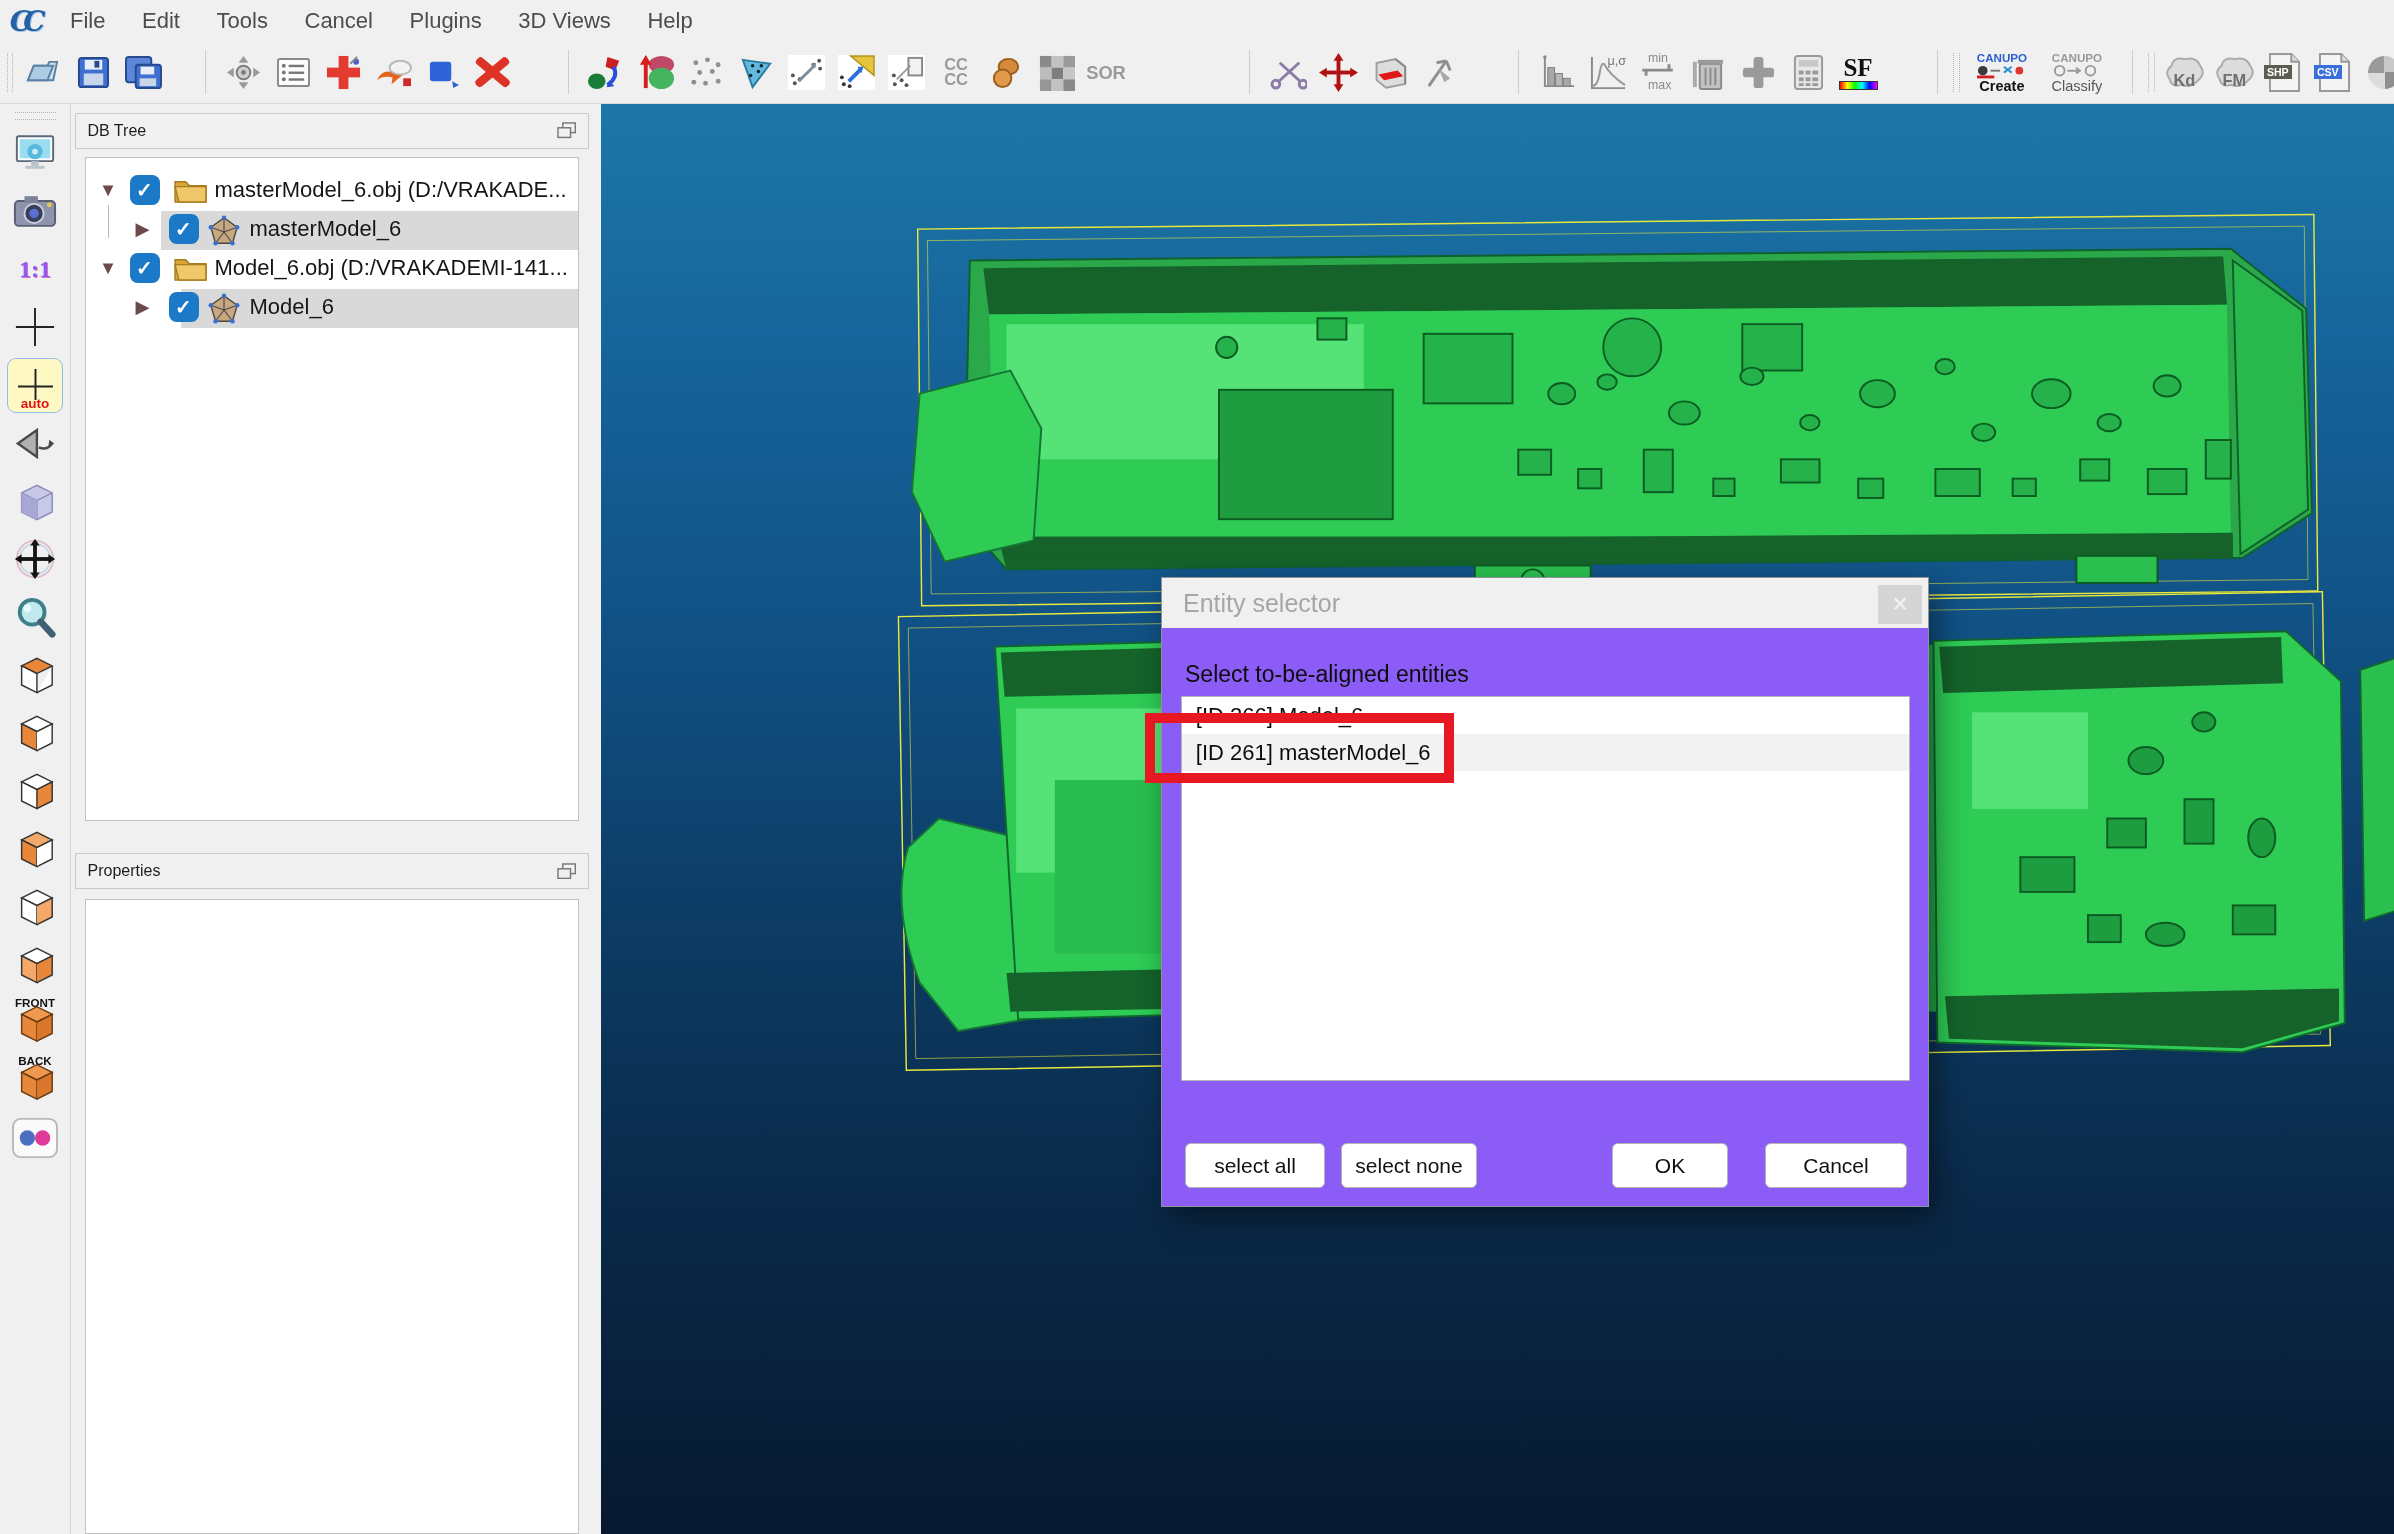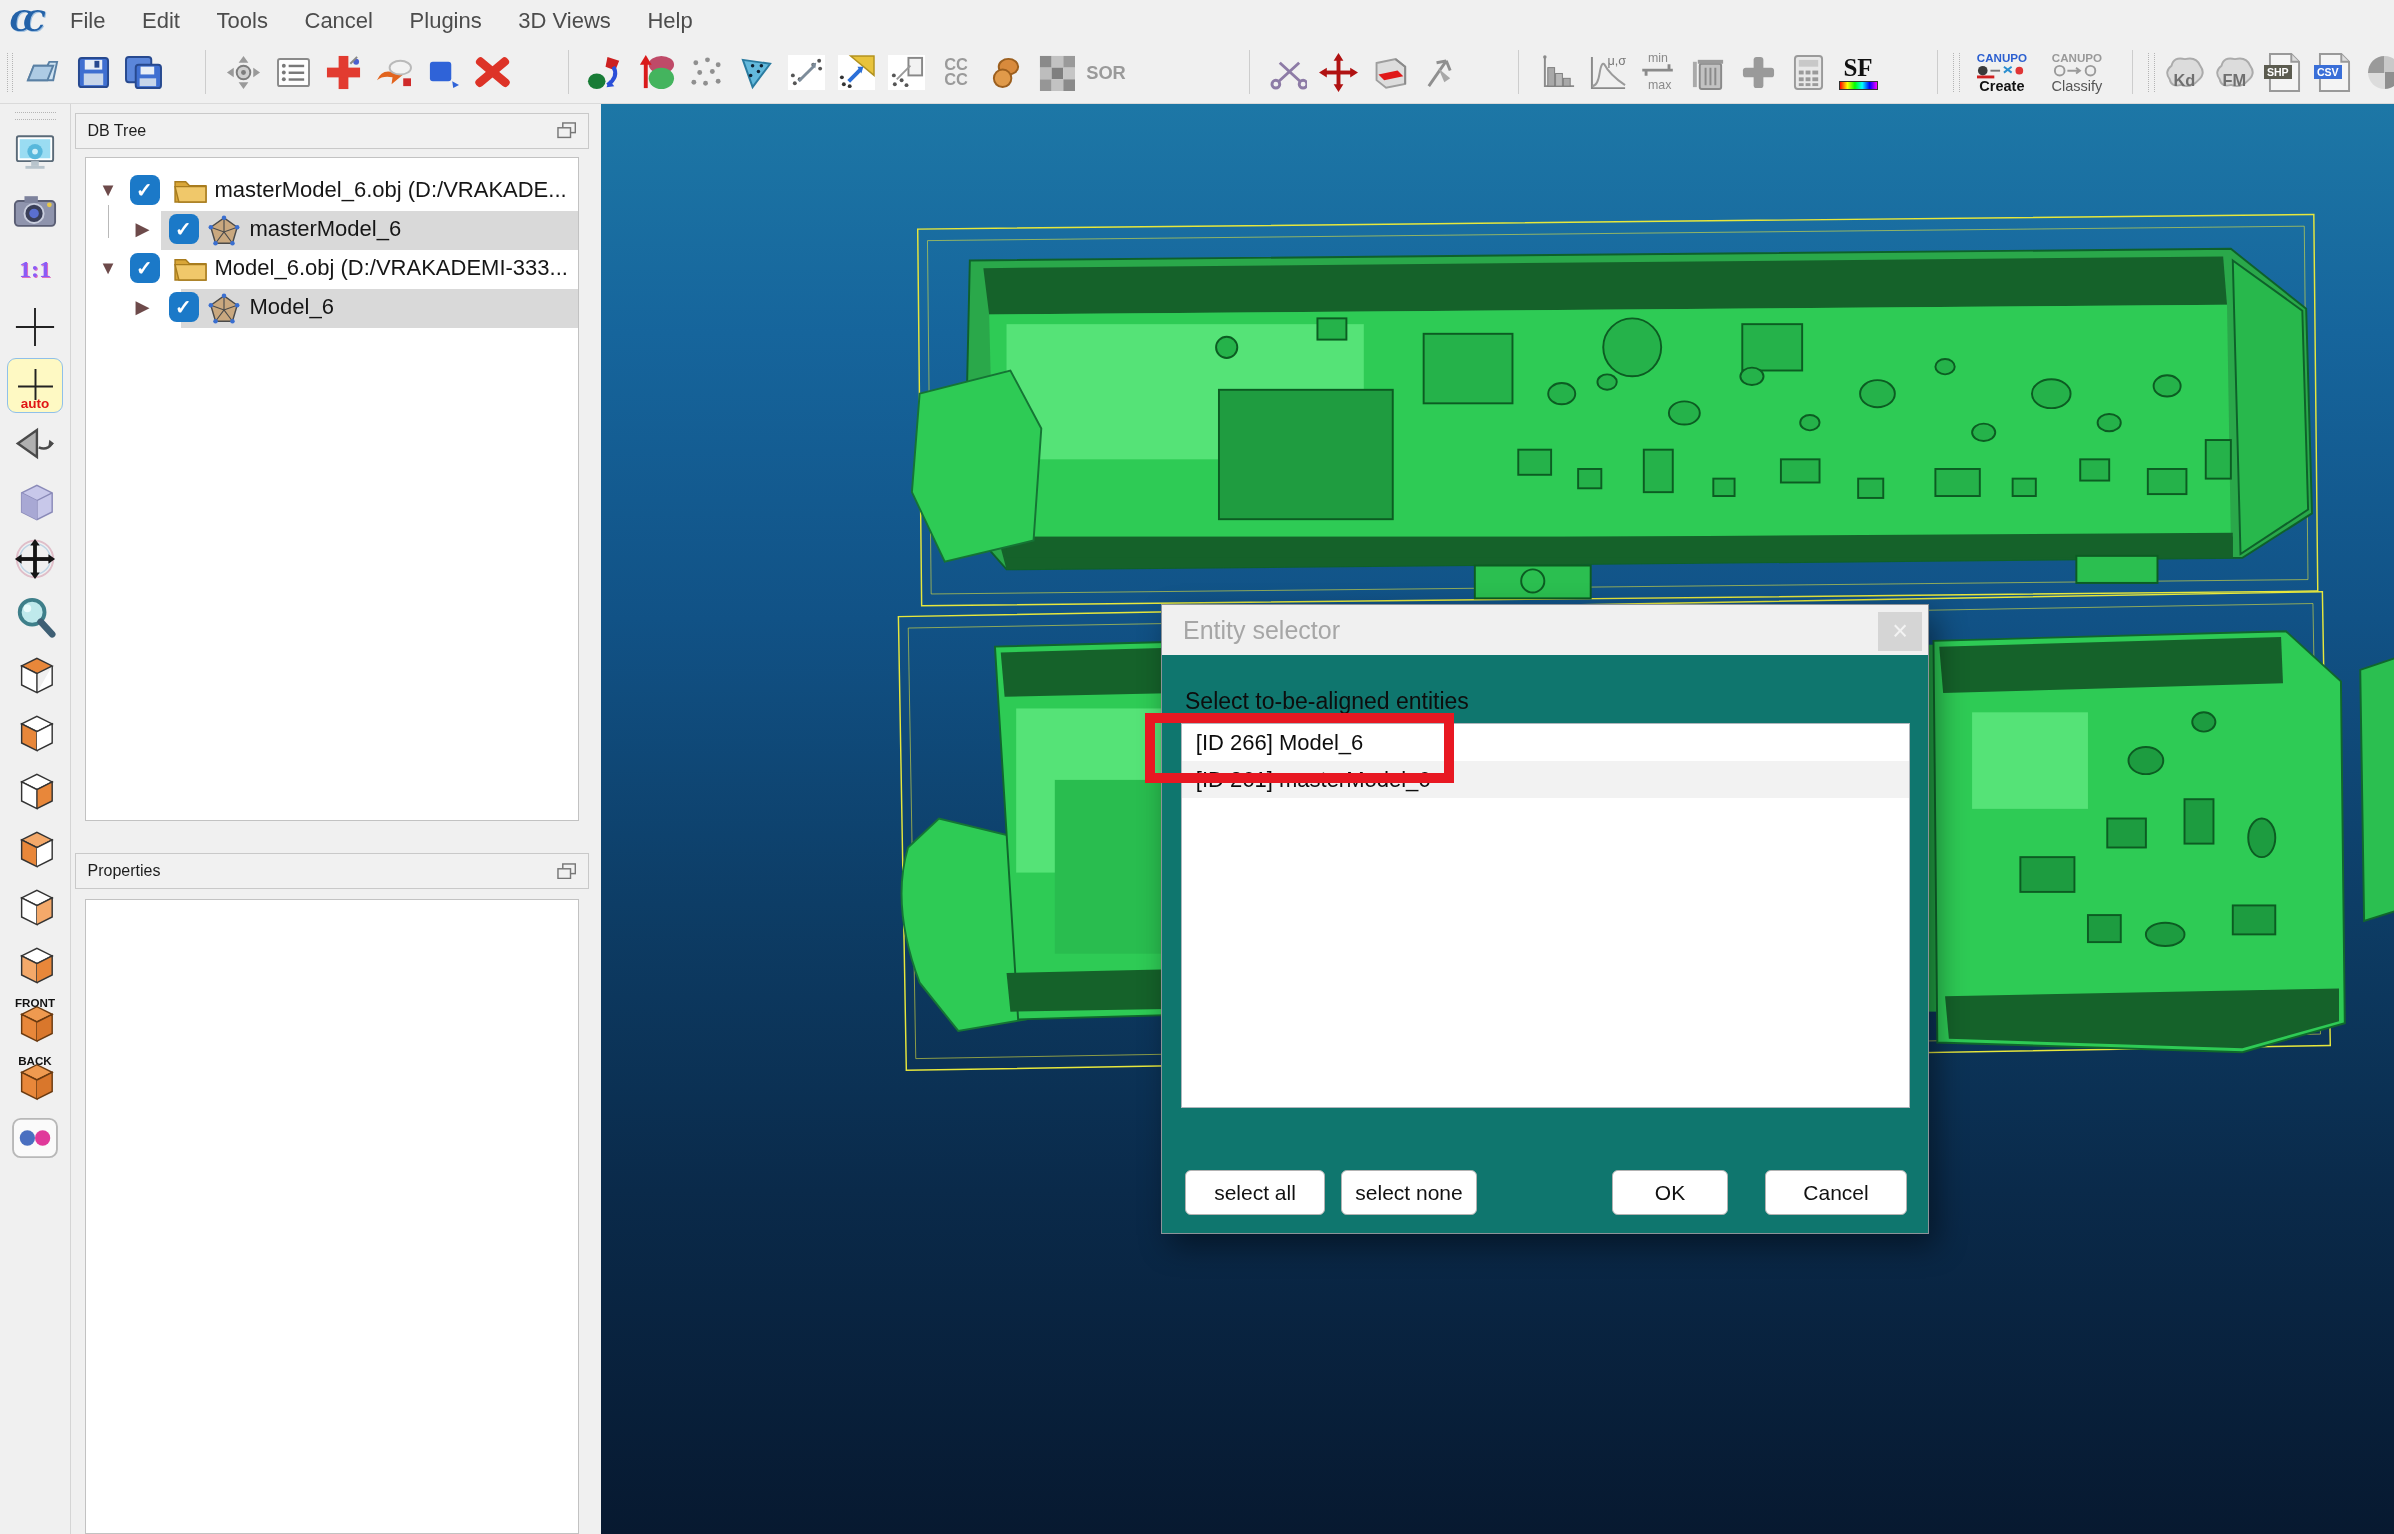--- a/index.html
+++ b/index.html
@@ -59,21 +59,21 @@
   .cbx{position:absolute;top:3.9px;width:30px;height:30px;border-radius:7.7px;background:#1b79c8;
        color:#fff;display:flex;align-items:center;justify-content:center;font-size:20px;font-weight:bold}
   .ticon{position:absolute;top:4.8px}
   .tlabel{position:absolute;top:5.8px}
   .connector{position:absolute;left:22px;top:-5.8px;width:1.9px;height:33px;background:#b9b9b9}
   
   .viewport{position:absolute;left:601px;top:104px;width:1794px;height:1430px;
             background:linear-gradient(180deg,#1d77a6 0%,#16659c 16%,#115286 36%,#0d3d66 56%,#0a2a4a 76%,#071930 100%)}
   .vp-svg{position:absolute;left:0;top:0}
   
-  .dialog{position:absolute;left:1161px;top:604px;width:768px;height:630px;background:#0f766e;
+  .dialog{position:absolute;left:1161px;top:577px;width:768px;height:630px;background:#8b5cf6;
           border:1px solid #8d9399;box-shadow:7.7px 11.6px 29px rgba(0,0,0,.45);z-index:10}
   .dtitle{height:50px;background:#f0f0f0;display:flex;align-items:center;padding:0 21px;
           font-size:25px;color:#a6a6a6;position:relative}
   .dclose{position:absolute;right:5.8px;top:6.8px;width:44px;height:39px;background:#d5d5d5;color:#f3f3f3;
           display:flex;align-items:center;justify-content:center;font-size:27px}
   .dprompt{position:absolute;left:23px;top:83px;font-size:23px;color:#0d0d0d}
   .dlist{position:absolute;left:19.3px;top:118px;width:729px;height:385px;border:1px solid #b0b6bc;background:#fff}
   .drow{height:37px;display:flex;align-items:center;padding-left:13.5px;font-size:22px;color:#0d0d0d}
   .drow.alt{background:#f2f2f2}
   .dbtn{position:absolute;top:565px;height:45px;background:#fff;border:1px solid #b3b3b3;border-radius:5.8px;
@@ -641,21 +641,21 @@
 
     <div class="trow">
       <span class="tarrow" style="left:13.5px">▼</span>
       <span class="cbx" style="left:44px">✓</span>
       <span class="ticon" style="left:87px">
         <svg width="35" height="28" viewBox="0 0 36 29">
             <path d="M2 6 H13 L17 10 H34 V27 H2 Z" fill="#d9a638" stroke="#a87c1e" stroke-width="1.5"></path>
             <path d="M2 11 L6 27 H34 L34 11 Z" fill="#f0c86a" stroke="#a87c1e" stroke-width="1.5"></path>
           </svg>
       </span>
-      <span class="tlabel" style="left:129px">Model_6.obj (D:/VRAKADEMI-333...</span>
+      <span class="tlabel" style="left:129px">Model_6.obj (D:/VRAKADEMI-141...</span>
     </div>
 
     <div class="trow">
       <span class="rowbg2"></span>
       <span class="tarrow" style="left:50px">▶</span>
       <span class="cbx" style="left:83px">✓</span>
       <span class="ticon" style="left:122px">
         <svg width="32" height="32" viewBox="0 0 34 34">
             <polygon points="17,3 31,13 26,30 8,30 3,13" fill="#c9a87f" stroke="#4a4a4a" stroke-width="1.5"></polygon>
             <path d="M17 3 L17 18 M3 13 L17 18 L31 13 M8 30 L17 18 L26 30" stroke="#4a4a4a" stroke-width="1.2" fill="none"></path>

